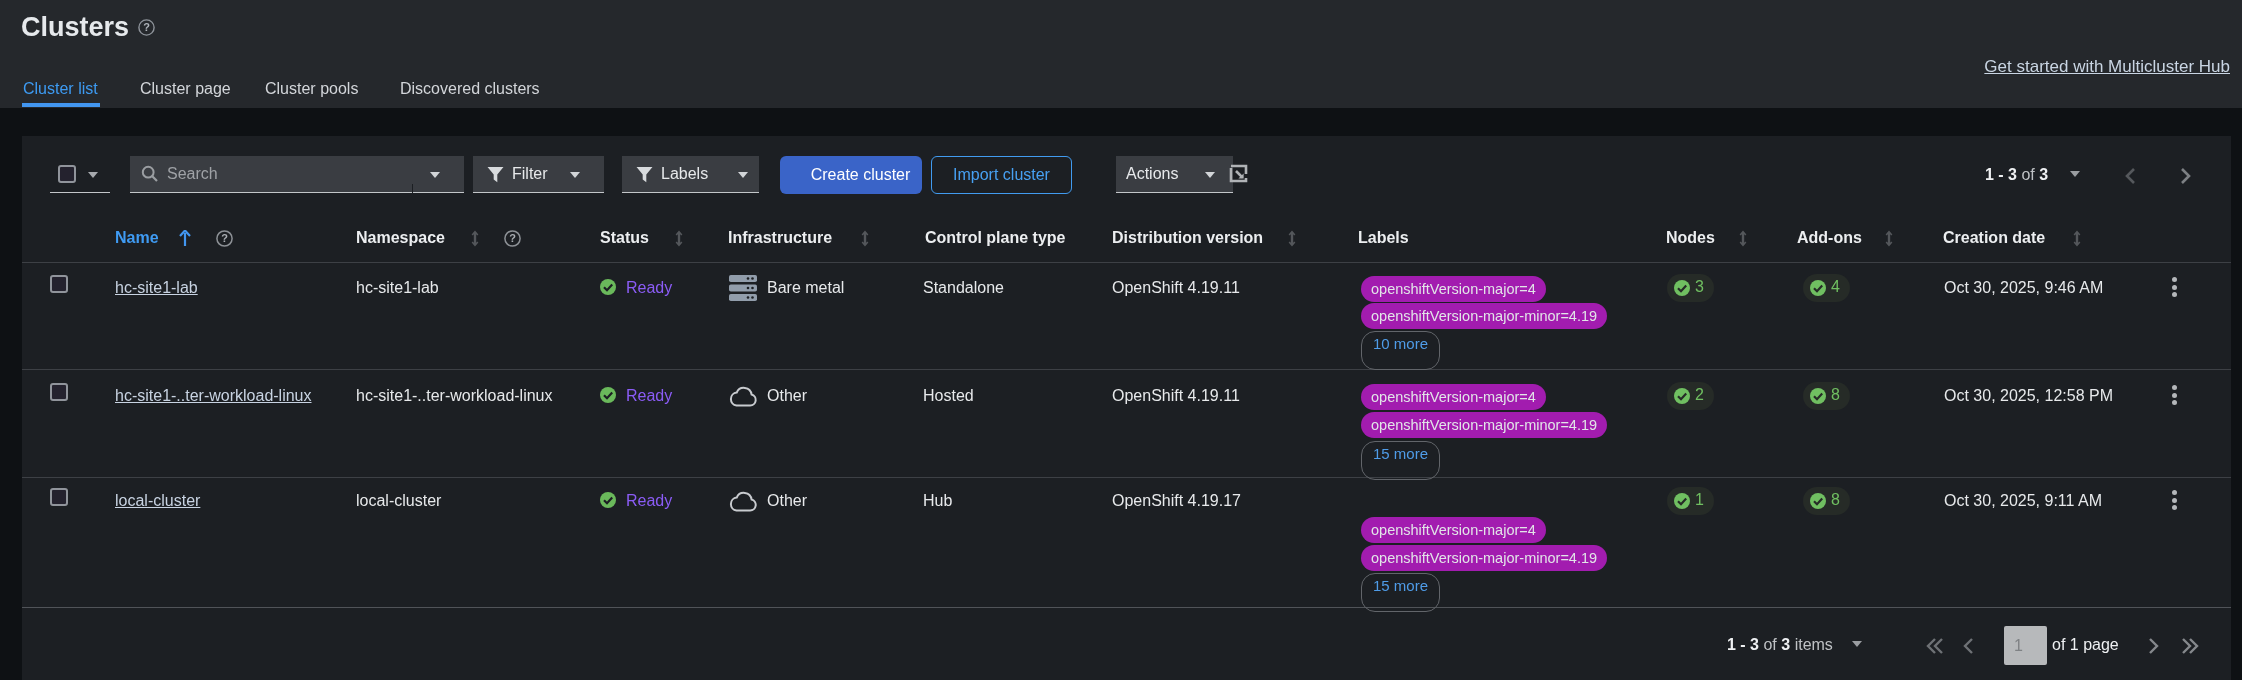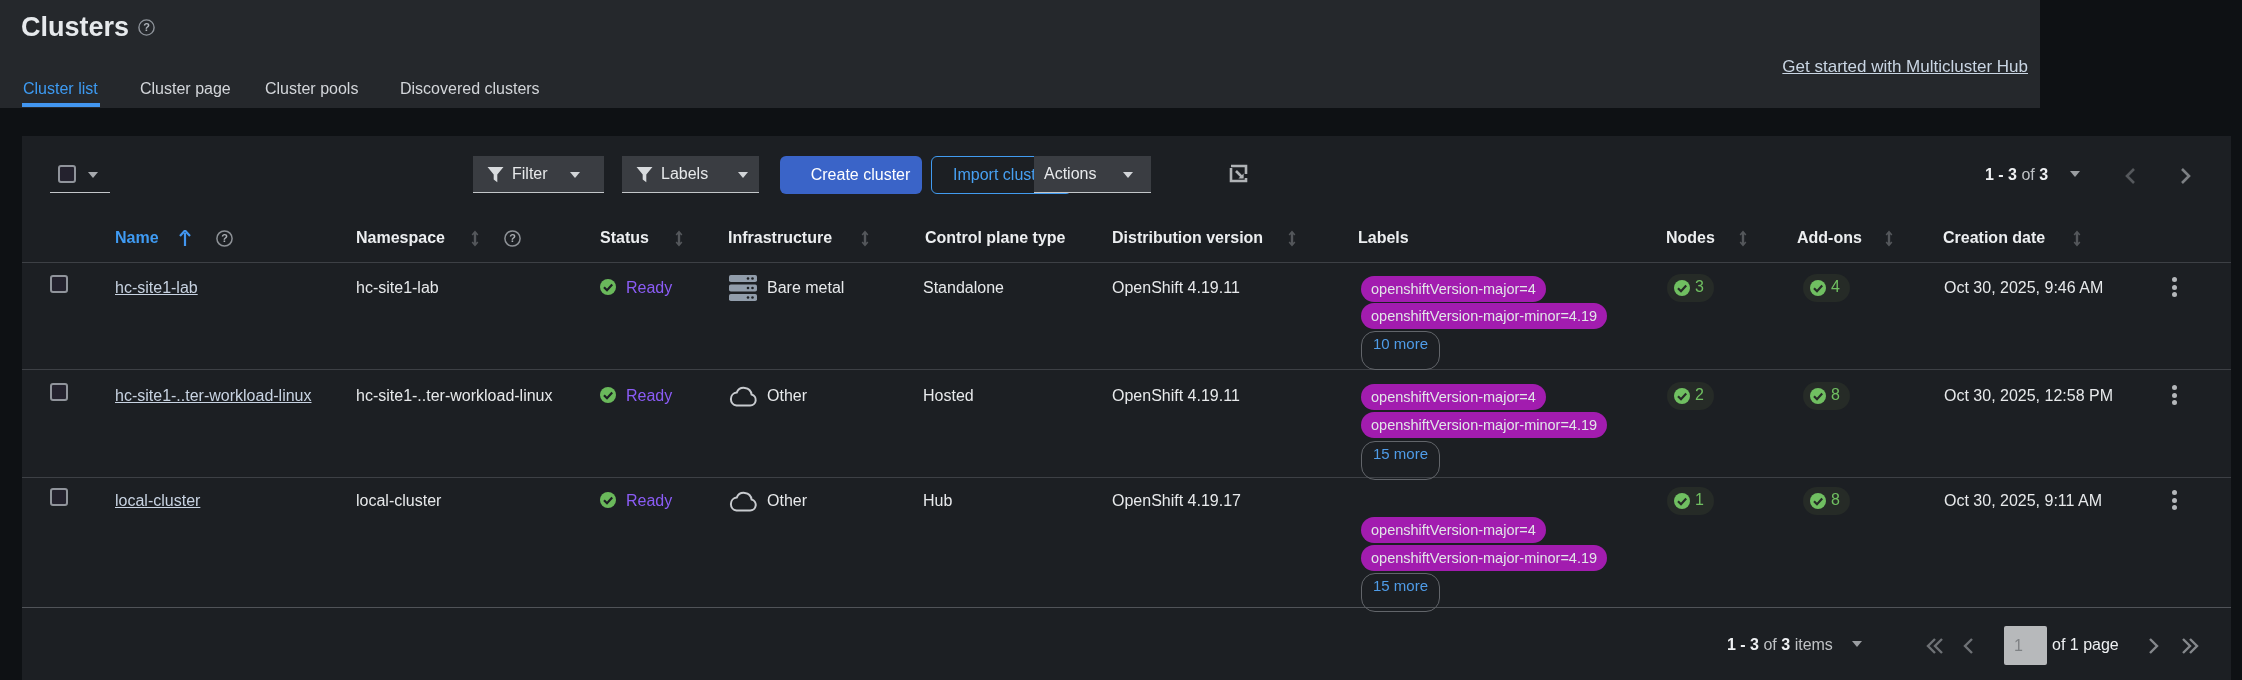--- a/index.html
+++ b/index.html
@@ -1,17 +1,17 @@
 <!DOCTYPE html>
 <html><head>
 <meta charset="utf-8">
 <style>
   * { margin:0; padding:0; box-sizing:border-box; }
   html,body { width:2242px; height:680px; background:#0e1114; font-family:"Liberation Sans", sans-serif; overflow:hidden; }
-  #header { position:absolute; left:0; top:0; width:2040px; height:108px; background:#25282c; }
+  #header { position:absolute; left:0; top:0; width:2242px; height:108px; background:#25282c; }
   #title { position:absolute; left:21px; top:12px; font-size:27px; font-weight:bold; color:#e6e9ec; letter-spacing:0px; }
   #titlehelp { position:absolute; left:138px; top:19px; width:17px; height:17px; }
   #gslink { position:absolute; right:12px; top:57px; font-size:17px; color:#c9d5e3; text-decoration:underline; }
   .tab { position:absolute; top:80px; font-size:16px; color:#d3d6da; }
   #tabbar { position:absolute; left:22px; top:103px; width:78px; height:4px; background:#4296f0; }
   #card { position:absolute; left:22px; top:136px; width:2209px; height:544px; background:#1c1f23; color:#e7e9eb; font-size:16px; }
   .ctl { position:absolute; top:20px; height:37px; background:#3a3d42; border-bottom:1.5px solid #c3c6c9; }
   .btn { position:absolute; top:20px; height:38px; border-radius:6px; font-size:16px; text-align:center; }
   .caret { position:absolute; width:0; height:0; border-left:5.5px solid transparent; border-right:5.5px solid transparent; border-top:6.5px solid #d2d5d8; }
   .gray { color:#bfc2c5; }
@@ -46,37 +46,46 @@
   <span class="tab" style="left:265px;">Cluster pools</span>
   <span class="tab" style="left:400px;">Discovered clusters</span>
   <div id="tabbar"></div>
 </div>
 <div id="card">
 
   <div class="ctl" style="left:28px; width:60px; background:transparent;">
     <div class="cbx" style="left:8px; top:9px;"></div>
     <div class="caret" style="left:38px; top:16px; border-top-color:#a6a9ad;"></div>
   </div>
+  <div class="ctl" style="left:108px; width:334px;">
+    <svg style="position:absolute;left:11px;top:9px;" width="18" height="18" viewBox="0 0 18 18">
+        <circle cx="7.2" cy="7.2" r="5.4" fill="none" stroke="#9b9ea2" stroke-width="2"></circle>
+        <line x1="11.3" y1="11.3" x2="16" y2="16" stroke="#9b9ea2" stroke-width="2.2"></line>
+      </svg>
+    <span style="position:absolute;left:37px;top:9px;color:#9fa2a6;">Search</span>
+    <div style="position:absolute;left:282px;top:28px;width:1px;height:9px;background:#1c1f23;"></div>
+    <div class="caret" style="left:300px; top:16px;"></div>
+  </div>
   <div class="ctl" style="left:451px; width:131px;">
     <svg style="position:absolute;left:14px;top:10px;" width="17" height="17" viewBox="0 0 16 16">
         <path d="M0.5 1 h15 l-5.8 7 v7.3 l-3.4 -2.5 v-4.8 z" fill="#d8dbde"></path>
       </svg>
     <span style="position:absolute;left:39px;top:9px;color:#e7e9eb;">Filter</span>
     <div class="caret" style="left:97px; top:16px;"></div>
   </div>
   <div class="ctl" style="left:600px; width:137px;">
     <svg style="position:absolute;left:14px;top:10px;" width="17" height="17" viewBox="0 0 16 16">
         <path d="M0.5 1 h15 l-5.8 7 v7.3 l-3.4 -2.5 v-4.8 z" fill="#d8dbde"></path>
       </svg>
     <span style="position:absolute;left:39px;top:9px;color:#e7e9eb;">Labels</span>
     <div class="caret" style="left:116px; top:16px;"></div>
   </div>
   <div class="btn" style="left:758px; width:142px; background:#3a64c8; color:#fff; line-height:38px;padding-left:19px;">Create cluster</div>
   <div class="btn" style="left:909px; width:141px; border:1.5px solid #419bf0; color:#47a0f2; line-height:35px;">Import cluster</div>
-  <div class="ctl" style="left:1012px; width:117px;">
+  <div class="ctl" style="left:1094px; width:117px;">
     <span style="position:absolute;left:10px;top:9px;color:#e7e9eb;">Actions</span>
     <div class="caret" style="left:89px; top:16px;"></div>
   </div>
   <svg style="position:absolute;left:1207px;top:28px;" width="19" height="19" viewBox="0 0 19 19">
       <path d="M2 2 h15 v8" fill="none" stroke="#b0b3b6" stroke-width="2.6"></path>
       <path d="M17 14 v3 h-15 v-13" fill="none" stroke="#b0b3b6" stroke-width="2.6"></path>
       <line x1="7" y1="7" x2="13.4" y2="13.4" stroke="#b0b3b6" stroke-width="2.6"></line>
       <path d="M14.6 9.4 v5.2 h-5.2 z" fill="#b0b3b6"></path>
     </svg>
   <div style="position:absolute;left:1963px;top:30px;white-space:nowrap;"><b>1 - 3</b> <span class="gray">of</span> <b>3</b></div>

